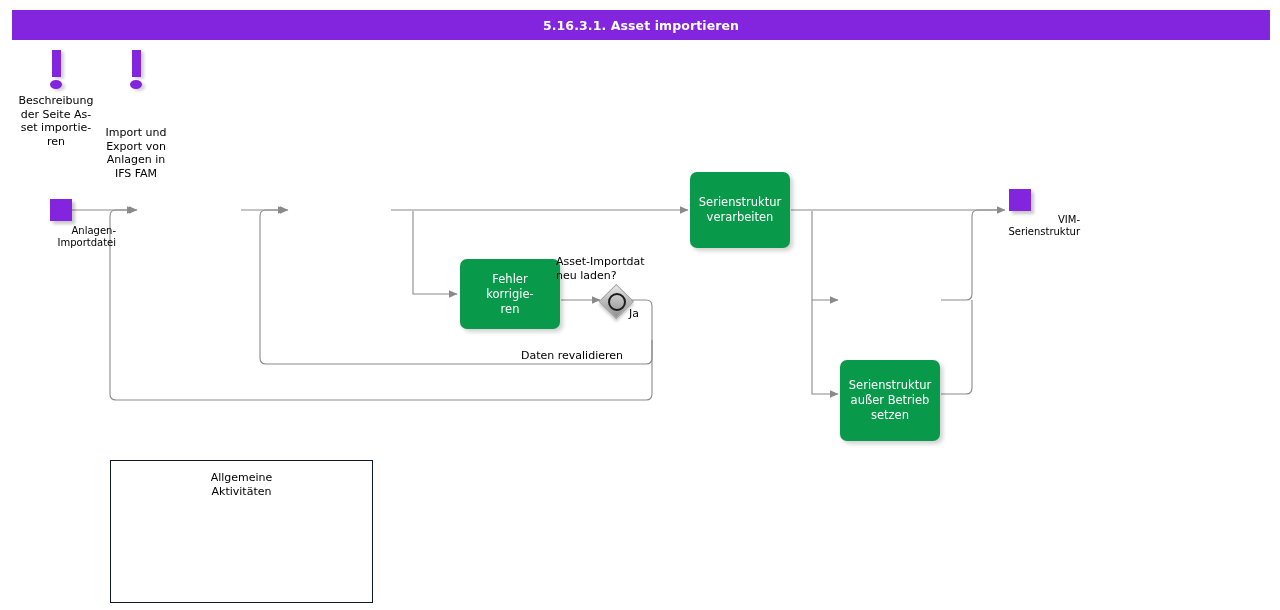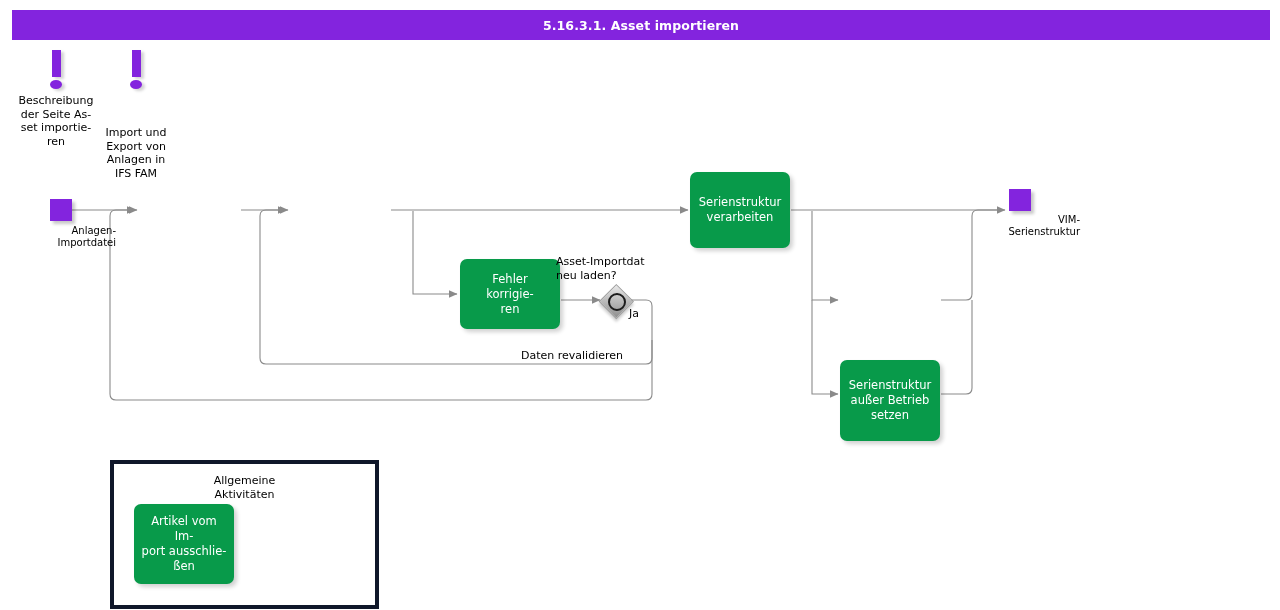--- a/index.html
+++ b/index.html
@@ -80,21 +80,21 @@
   }
 
   
   .edgelabel{
     position:absolute;font-size:11px;line-height:13.5px;color:#000;
     white-space:pre-line;background:transparent;
   }
 
   
   .group{
-    position:absolute;border:4px solid #0f172a;background:#ffffff;
+    position:absolute;border:1px solid #0f172a;background:#ffffff;
   }
   .group-title{
     position:absolute;width:100%;text-align:center;top:10px;
     font-size:11px;line-height:13.5px;white-space:pre-line;color:#000;
   }
 </style>
 </head>
 <body>
 
 <div id="canvas">
@@ -190,21 +190,16 @@
   <div class="edgelabel" style="left:521px;top:349px;text-align:center;">Daten revalidieren</div>
 
   <div class="node dataobj" style="left:1009px;top:189px;"></div>
   <div class="objlabel" style="left:960px;top:214px;width:120px;">VIM-
 Serienstruktur</div>
 
   <div class="group" style="left:110px;top:460px;width:261px;height:141px;">
     <div class="group-title">Allgemeine
 Aktivitäten</div>
 
-    <div class="node task" style="left:20px;top:40px;width:100px;height:80px;white-space:pre-line;">
-      <span>Artikel vom Im-
-port ausschlie-
-ßen</span>
-    </div>
 
   </div>
 
 </div>
 
 </body></html>

